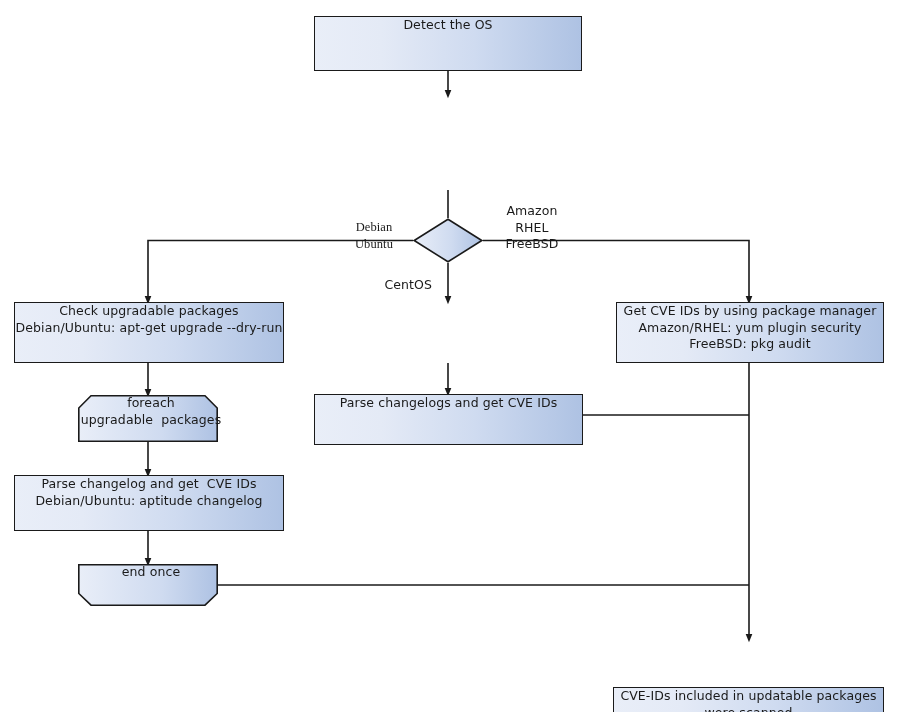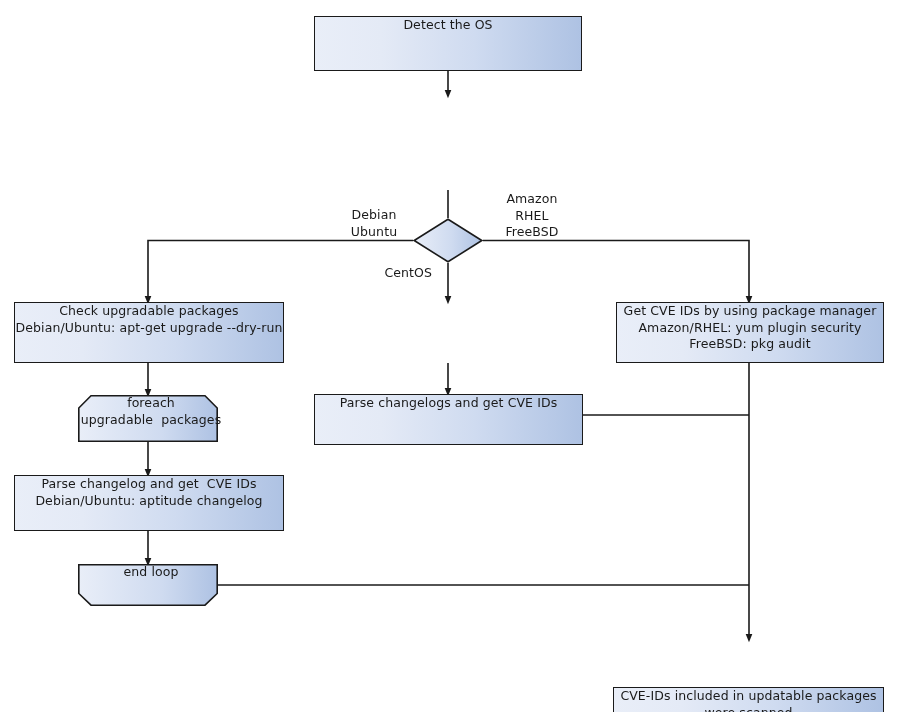--- a/index.html
+++ b/index.html
@@ -64,20 +64,21 @@
     position: absolute;
   }
   .edge-label {
     position: absolute;
     font-size: 12.5px;
     line-height: 16.5px;
     color: #1a1a1a;
     white-space: pre;
     text-align: center;
     letter-spacing: 0.1px;
+    margin-top: 12px;
   }
   .overflow-text {
     white-space: pre;
     overflow: visible;
   }
 </style>
 </head>
 <body>
 
 <div id="canvas">
@@ -128,21 +129,21 @@
           <stop offset="0%" stop-color="#e9eef8"></stop>
           <stop offset="55%" stop-color="#cfdbf0"></stop>
           <stop offset="100%" stop-color="#aec2e3"></stop>
         </linearGradient>
       </defs>
       <polygon points="35,1.2 68.8,22.5 35,43.8 1.2,22.5" fill="url(#gdiamond)" stroke="#1a1a1a" stroke-width="1.6"></polygon>
     </svg>
 
   </div>
 
-  <div class="edge-label" style="left:340px; top:207px; width:68px; text-align:center;">Debian
+  <div class="edge-label" style="left:340px; top:207px; width:68px; text-align:center;font-family:Liberation Serif, serif;">Debian
 Ubuntu</div>
   <div class="edge-label" style="left:492px; top:191px; width:80px; text-align:center;">Amazon
 RHEL
 FreeBSD</div>
   <div class="edge-label" style="left:372px; top:265px; width:60px; text-align:right;">CentOS</div>
 
   <div class="node box" style="left:14px; top:302px; width:270px; height:61px;">
     <span class="box-lbl">Check upgradable packages
 Debian/Ubuntu: apt-get upgrade --dry-run</span>
   </div>
@@ -182,21 +183,21 @@
     <svg class="shape-svg" viewBox="0 0 140 42" preserveAspectRatio="none">
       <defs>
         <linearGradient id="gloop2" x1="0" y1="0" x2="1" y2="0">
           <stop offset="0%" stop-color="#e9eef8"></stop>
           <stop offset="60%" stop-color="#cfdbf0"></stop>
           <stop offset="100%" stop-color="#aec2e3"></stop>
         </linearGradient>
       </defs>
       <polygon points="0.8,0.8 139.2,0.8 139.2,29.5 127,41.2 13,41.2 0.8,29.5" fill="url(#gloop2)" stroke="#1a1a1a" stroke-width="1.6"></polygon>
     </svg>
-    <span class="box-lbl">end loop</span>
+    <span class="box-lbl">end once</span>
   </div>
 
   <div class="node box" style="left:613px; top:640px; width:271px; height:60px;margin-top:47px;">
     <span class="box-lbl">CVE-IDs included in updatable packages
 were scanned</span>
   </div>
 
 </div>
 
 </body></html>

